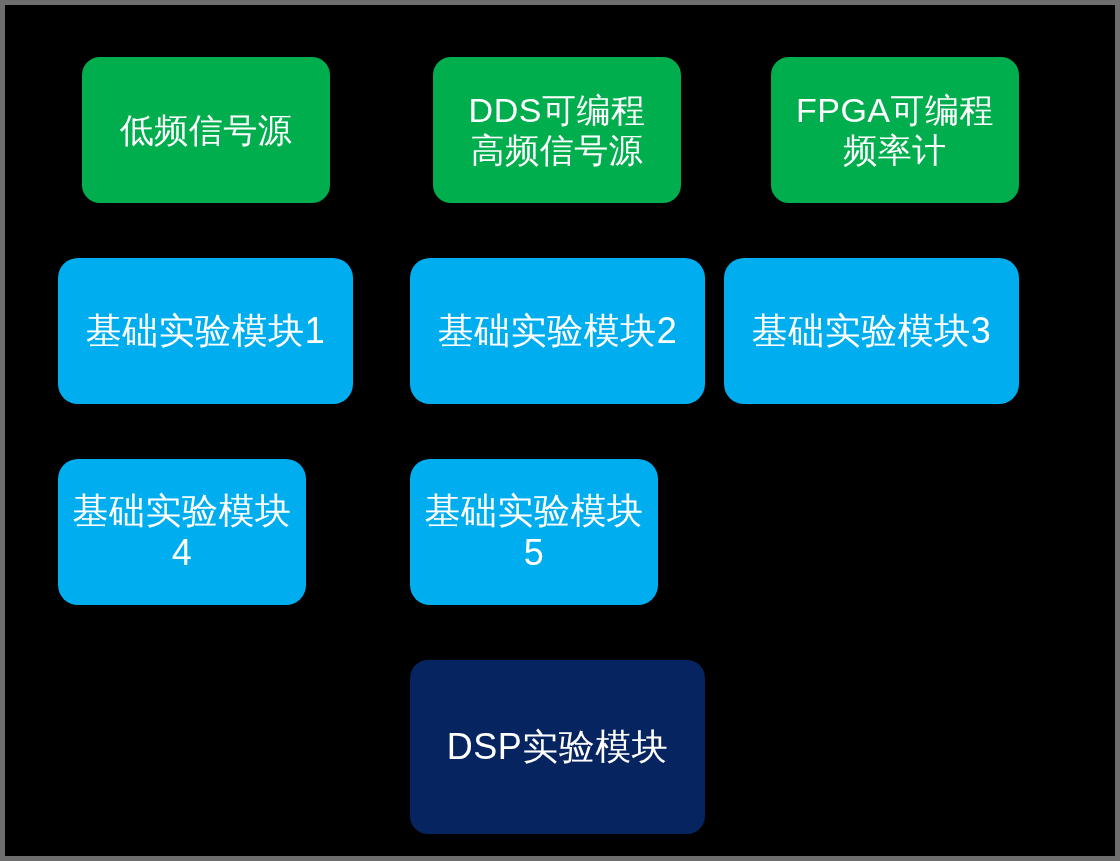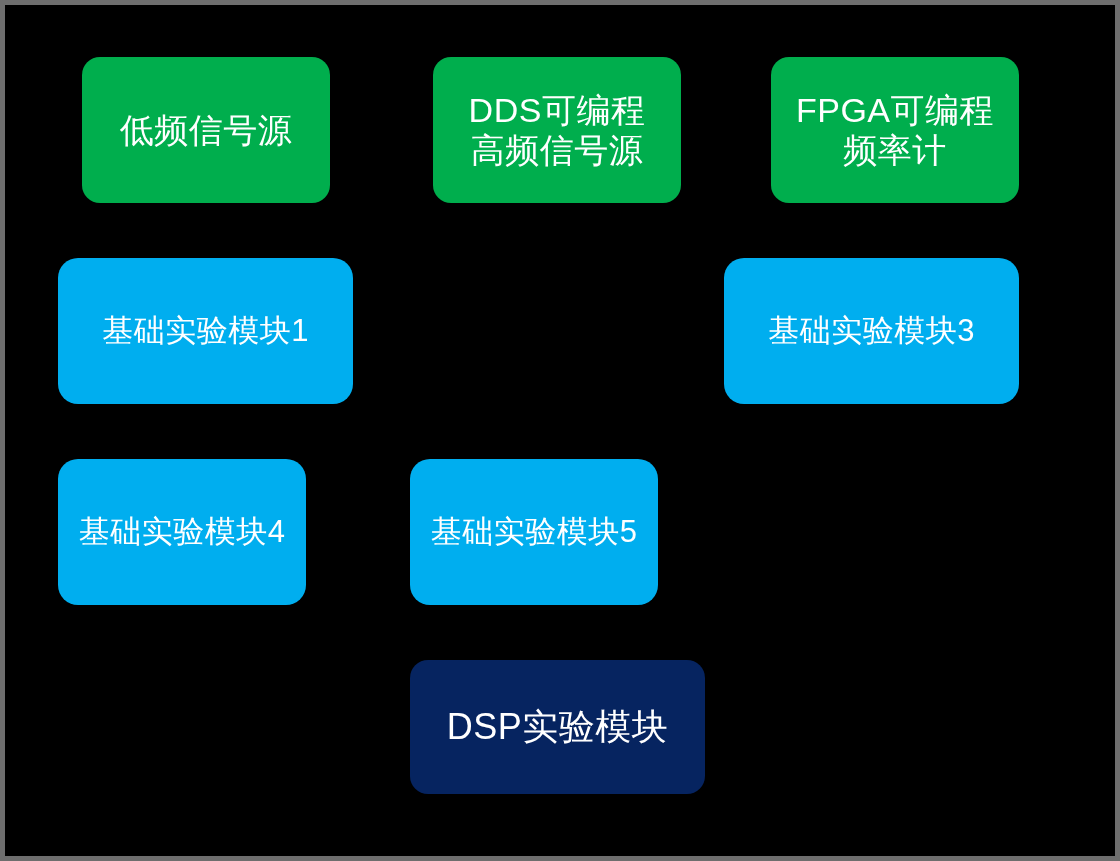--- a/index.html
+++ b/index.html
@@ -40,21 +40,21 @@
     border-radius: 18px;
     font-size: 34px;
     font-weight: 400;
     letter-spacing: 0.5px;
   }
 
   
   .node.blue {
     background: #00aeef;
     border-radius: 20px;
-    font-size: 31px;
+    font-size: 36px;
     font-weight: 400;
     letter-spacing: 0.5px;
   }
 
   
   .node.navy {
     background: #062460;
     border-radius: 18px;
     font-size: 36px;
     font-weight: 400;
@@ -64,21 +64,21 @@
   .node-label {
     display: block;
     padding: 0 8px;
     white-space: pre-line;
   }
 
   
   .r1 { top: 52px;  height: 146px; width: 248px; }
   .r2 { top: 253px; height: 146px; width: 295px; }
   .r3 { top: 454px; height: 146px; width: 248px; }
-  .r4 { top: 655px; height: 134px; width: 295px; }
+  .r4 { top: 655px; height: 174px; width: 295px; }
 
   .c1g { left: 77px;  }
   .c2g { left: 428px; justify-content: center; }
   .c3g { left: 766px; }
 
   .c1b { left: 53px;  }
   .c2b { left: 405px; }
   .c3b { left: 719px; }
 </style>
 </head>
@@ -97,20 +97,23 @@
 
   <div class="node green r1 c3g">
     <span class="node-label">FPGA可编程
 频率计</span>
   </div>
 
   <div class="node blue r2 c1b">
     <span class="node-label">基础实验模块1</span>
   </div>
 
+  <div class="node blue r2 c2b">
+    <span class="node-label">基础实验模块2</span>
+  </div>
 
   <div class="node blue r2 c3b">
     <span class="node-label">基础实验模块3</span>
   </div>
 
   <div class="node blue r3 c1b">
     <span class="node-label">基础实验模块4</span>
   </div>
 
   <div class="node blue r3 c2b">

